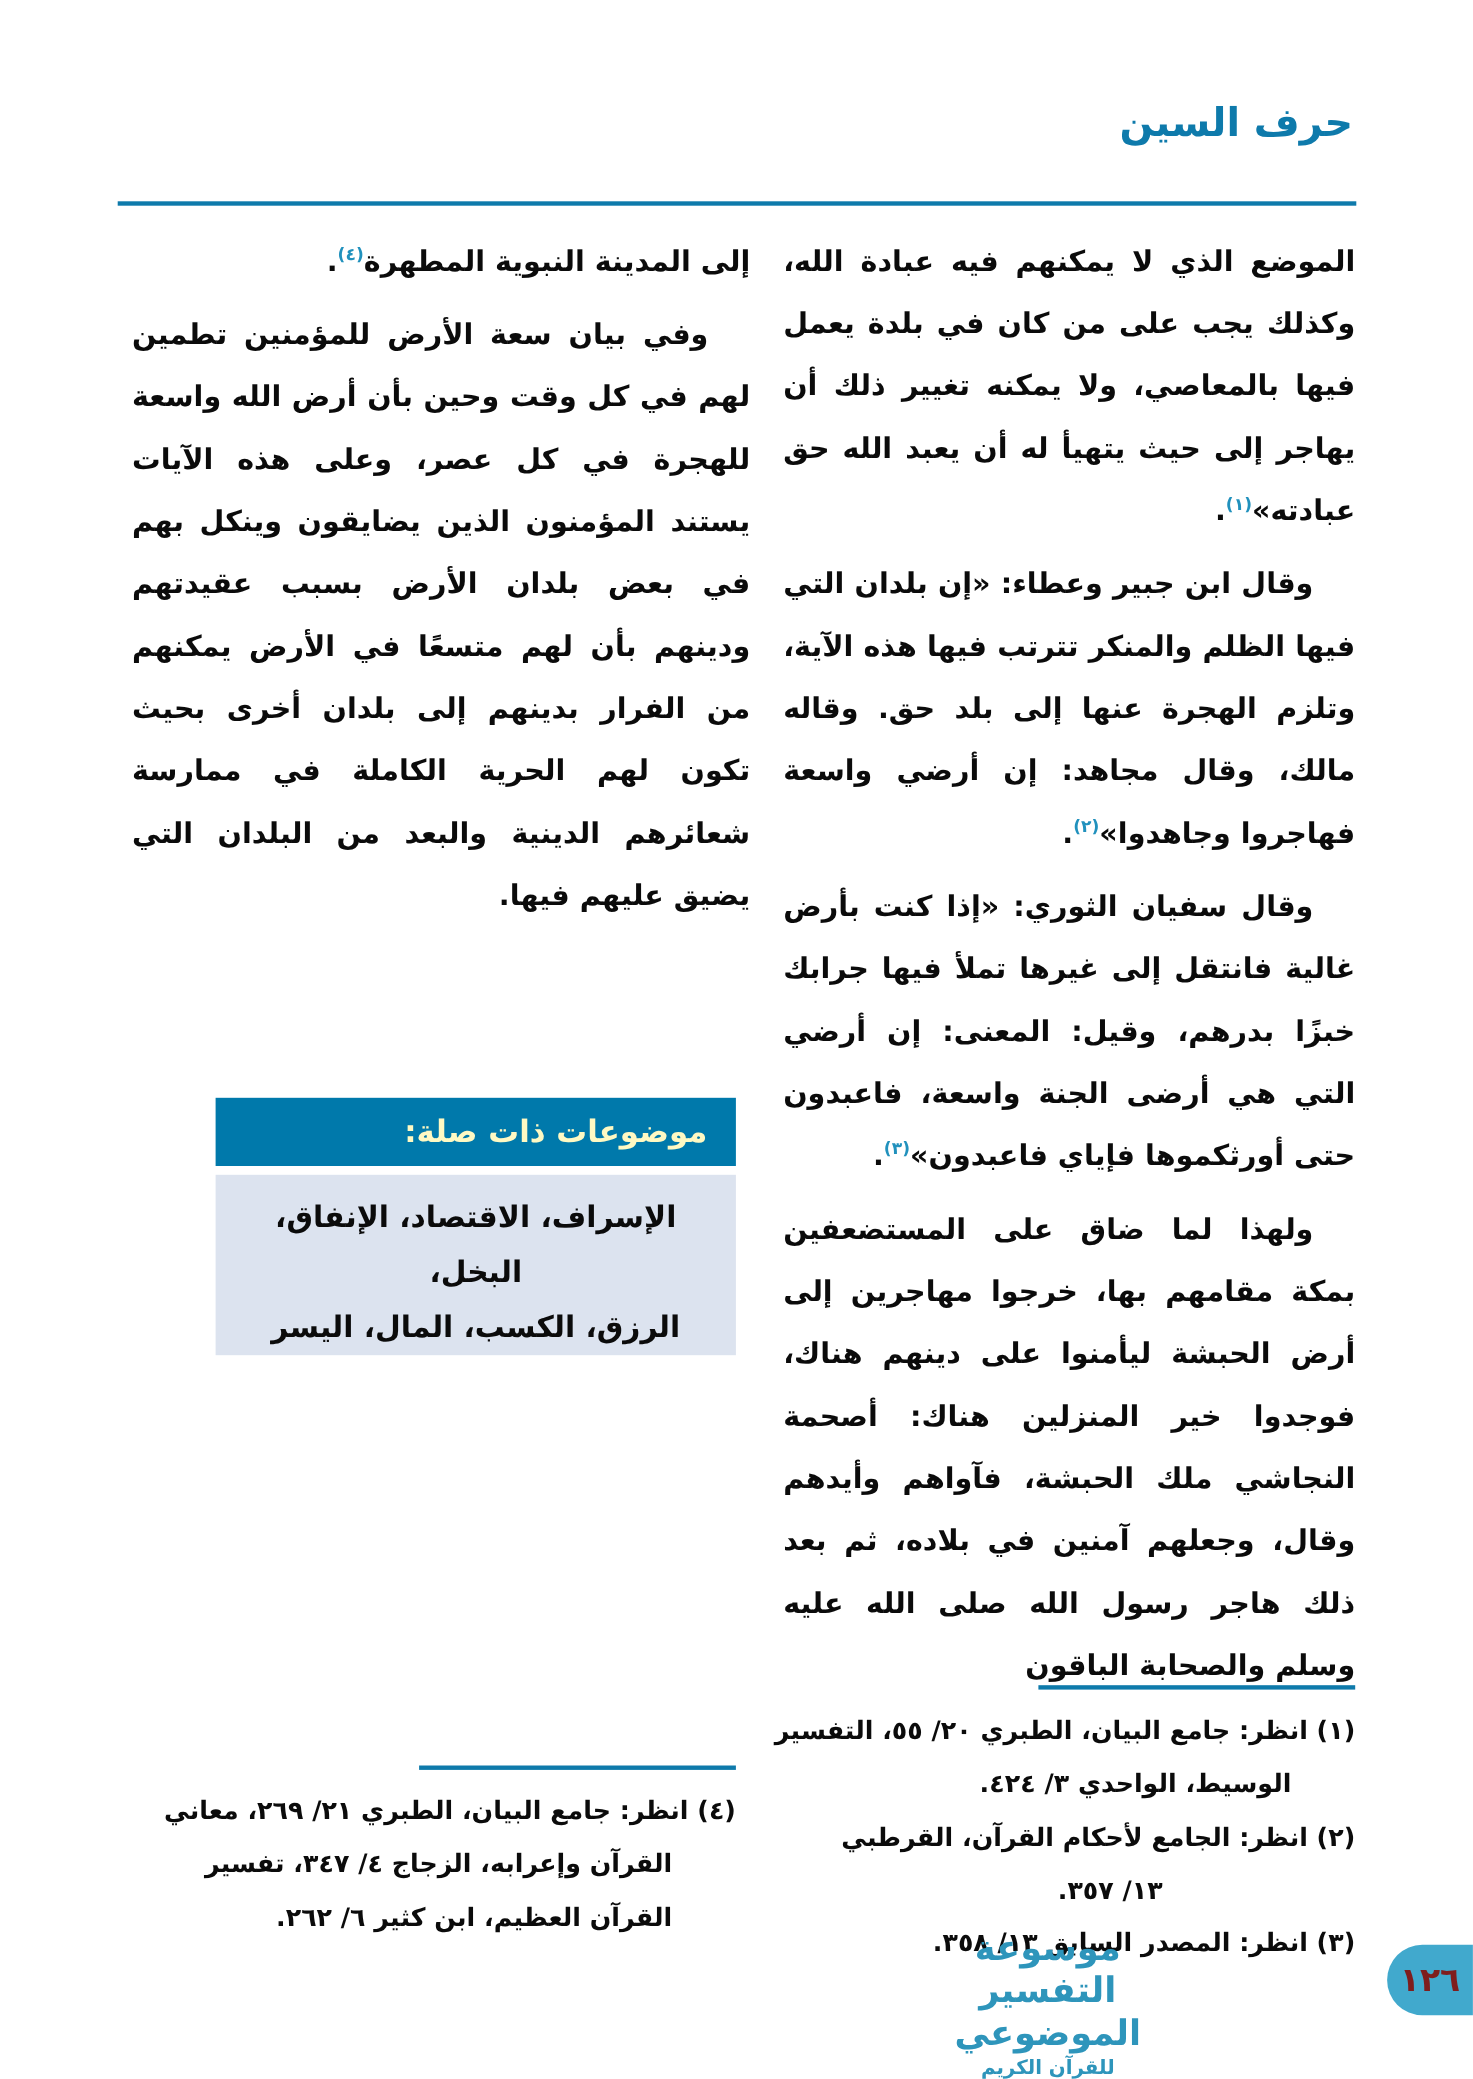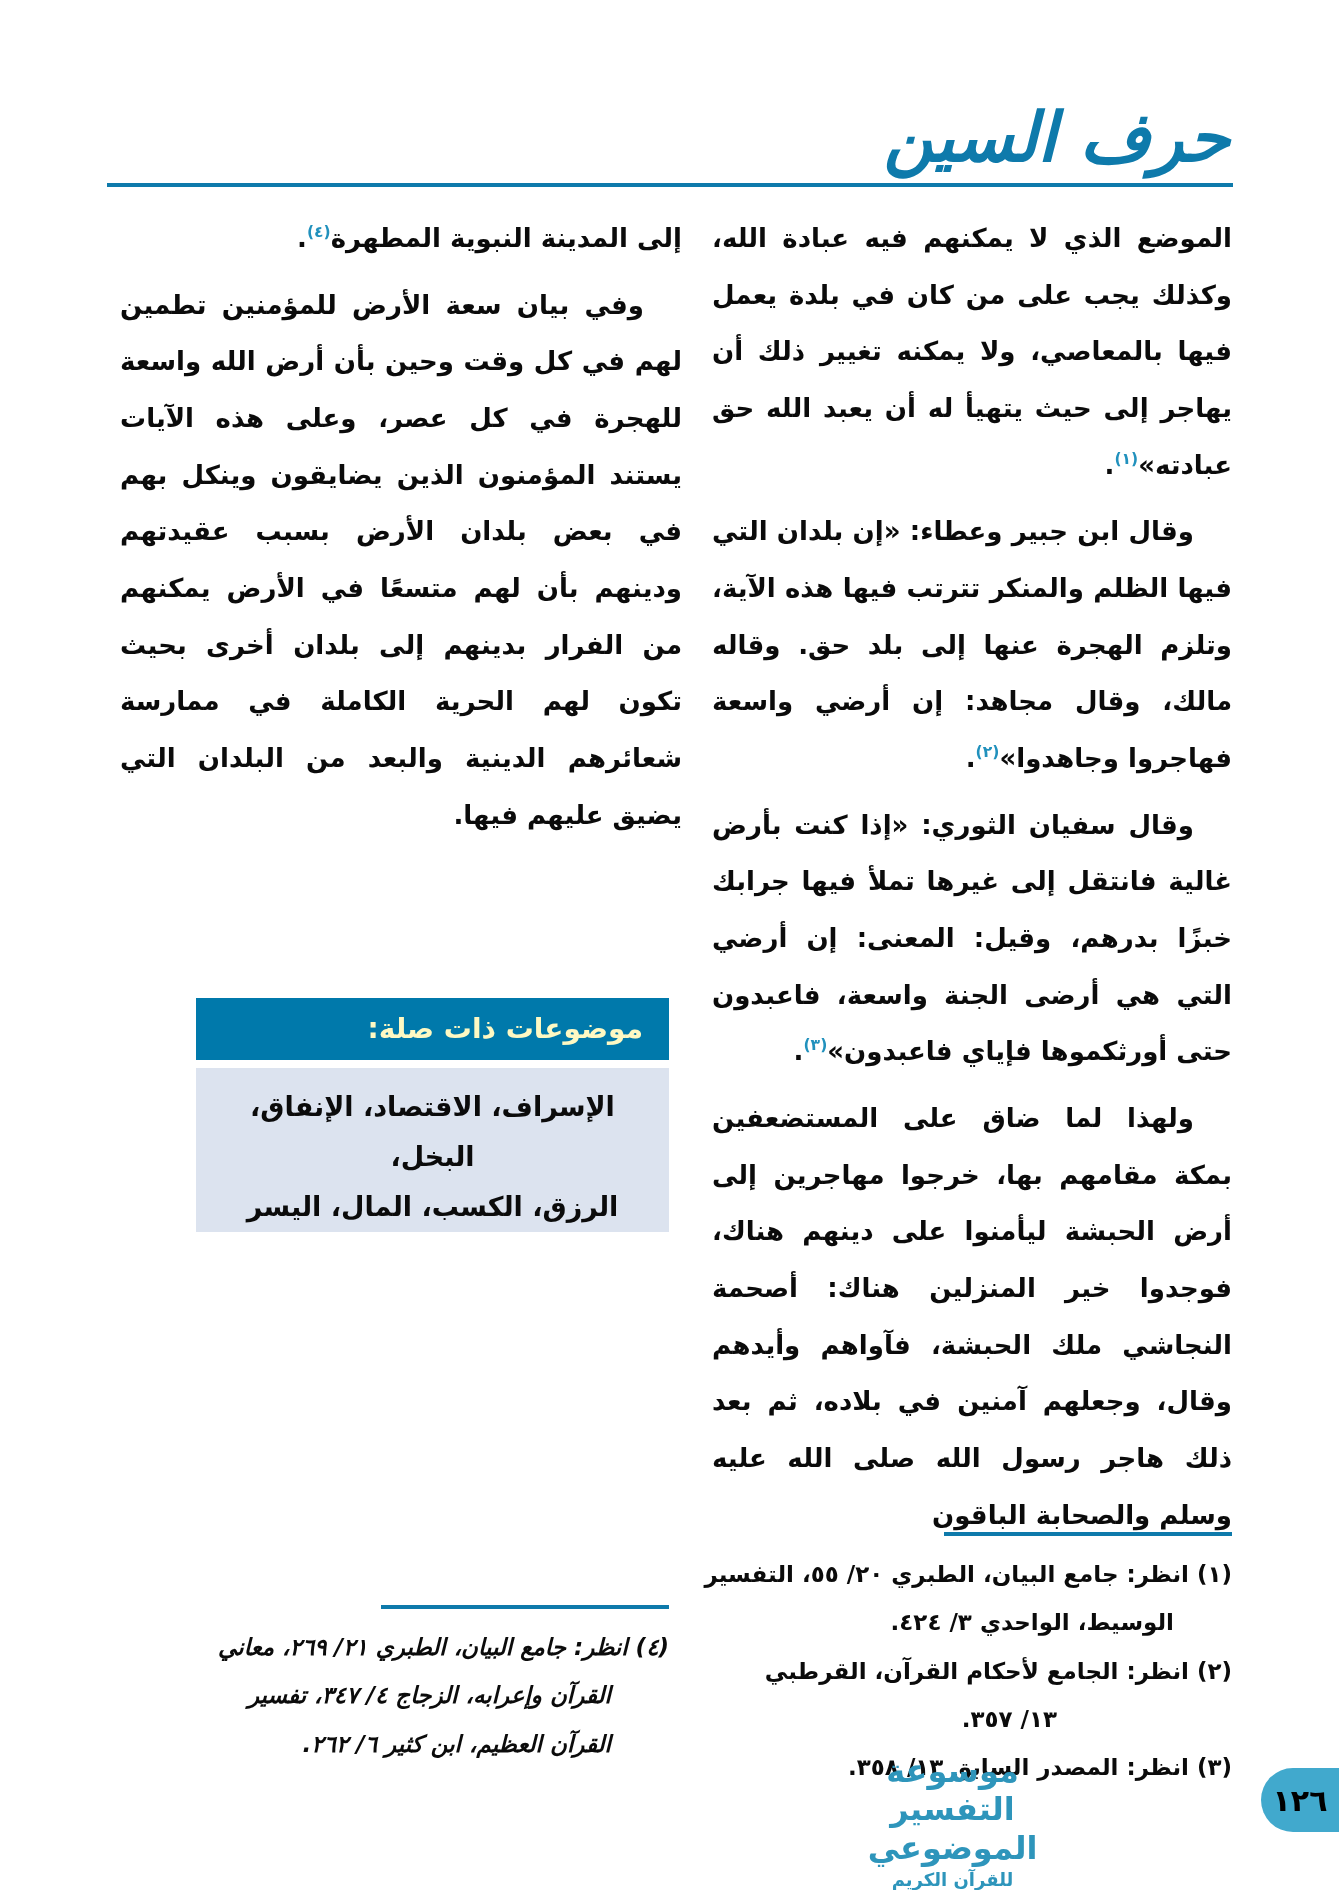--- a/index.html
+++ b/index.html
@@ -4,21 +4,21 @@
 <style>
   html,body{margin:0;padding:0;}
   body{
     width:1339px;height:1890px;position:relative;background:#ffffff;
     font-family:"DejaVu Sans", sans-serif;color:#0b0b0b;overflow:hidden;
     direction:rtl;
   }
   
   .header-title{
     position:absolute;top:84px;right:109px;
-    font-size:68px;font-weight:bold;font-style:italic;
+    font-size:36px;font-weight:bold;
     color:#0e7aab;line-height:1.6;text-align:center;
   }
   .header-rule{
     position:absolute;top:183px;left:107px;width:1126px;height:4px;
     background:#0e7aab;
   }
   
   .col{
     position:absolute;top:210px;
     font-size:26px;font-weight:700;line-height:2.18;
@@ -39,38 +39,38 @@
     font-size:28px;font-weight:bold;padding-right:26px;box-sizing:border-box;
   }
   .related-body{
     margin-top:8px;background:#dce3ef;
     padding:14px 16px 0 16px;text-align:center;
     font-size:27px;font-weight:700;line-height:1.85;
   }
   
   .fnblock{position:absolute;font-size:23px;font-weight:700;line-height:2.1;}
   .fnblock-right{right:107px;top:1532px;width:520px;}
-  .fnblock-left{left:107px;top:1605px;width:562px;font-style:italic;}
+  .fnblock-left{left:107px;top:1605px;width:562px;}
   .fn-sep{height:4px;background:#0e7aab;width:288px;margin-bottom:14px;}
   .fn-entry{margin:0;}
   .fn-line{white-space:nowrap;text-align:right;}
   .fn-line.cont{padding-right:58px;}
   .fn-line.cont.deep{padding-right:175px;}
   .fn-marker{margin-left:8px;}
   
   .footer-logo{
     position:absolute;left:845px;top:1752px;width:215px;text-align:center;
     color:#2e95bb;
   }
   .footer-logo .l1{font-size:32px;font-weight:bold;line-height:1.2;}
   .footer-logo .l2{font-size:18px;font-weight:bold;line-height:1.4;}
   .page-number-badge{
     position:absolute;right:0;top:1768px;width:78px;height:64px;
     background:#41a9cd;border-radius:32px 0 0 32px;
-    color:#000000;font-size:30px;font-weight:bold;
+    color:#7f1d1d;font-size:30px;font-weight:bold;
     display:flex;align-items:center;justify-content:center;
   }
 </style>
 </head>
 <body>
 
 <div class="header-title">حرف السين</div>
 <div class="header-rule"></div>
 
 <div class="col col-right">

